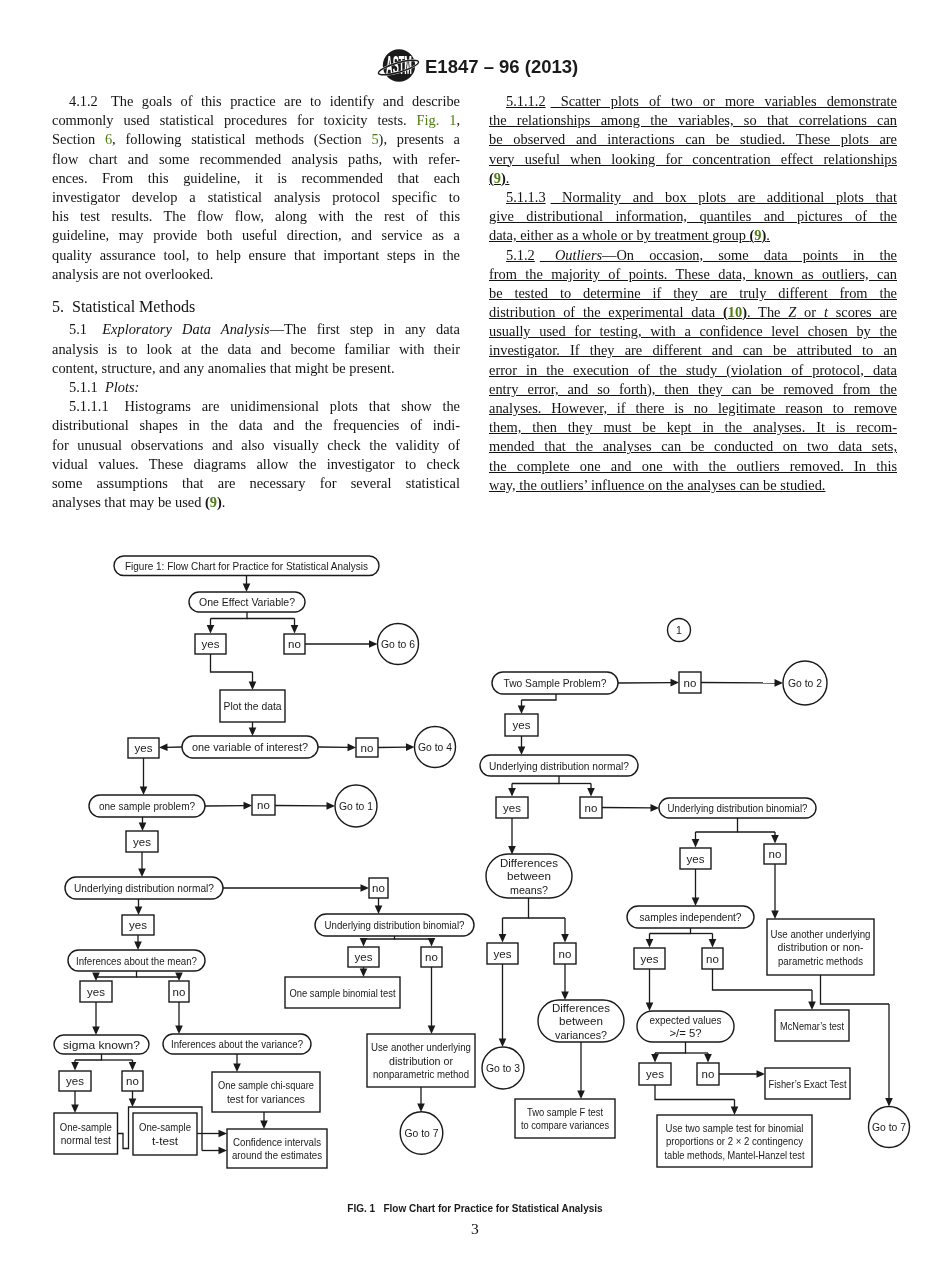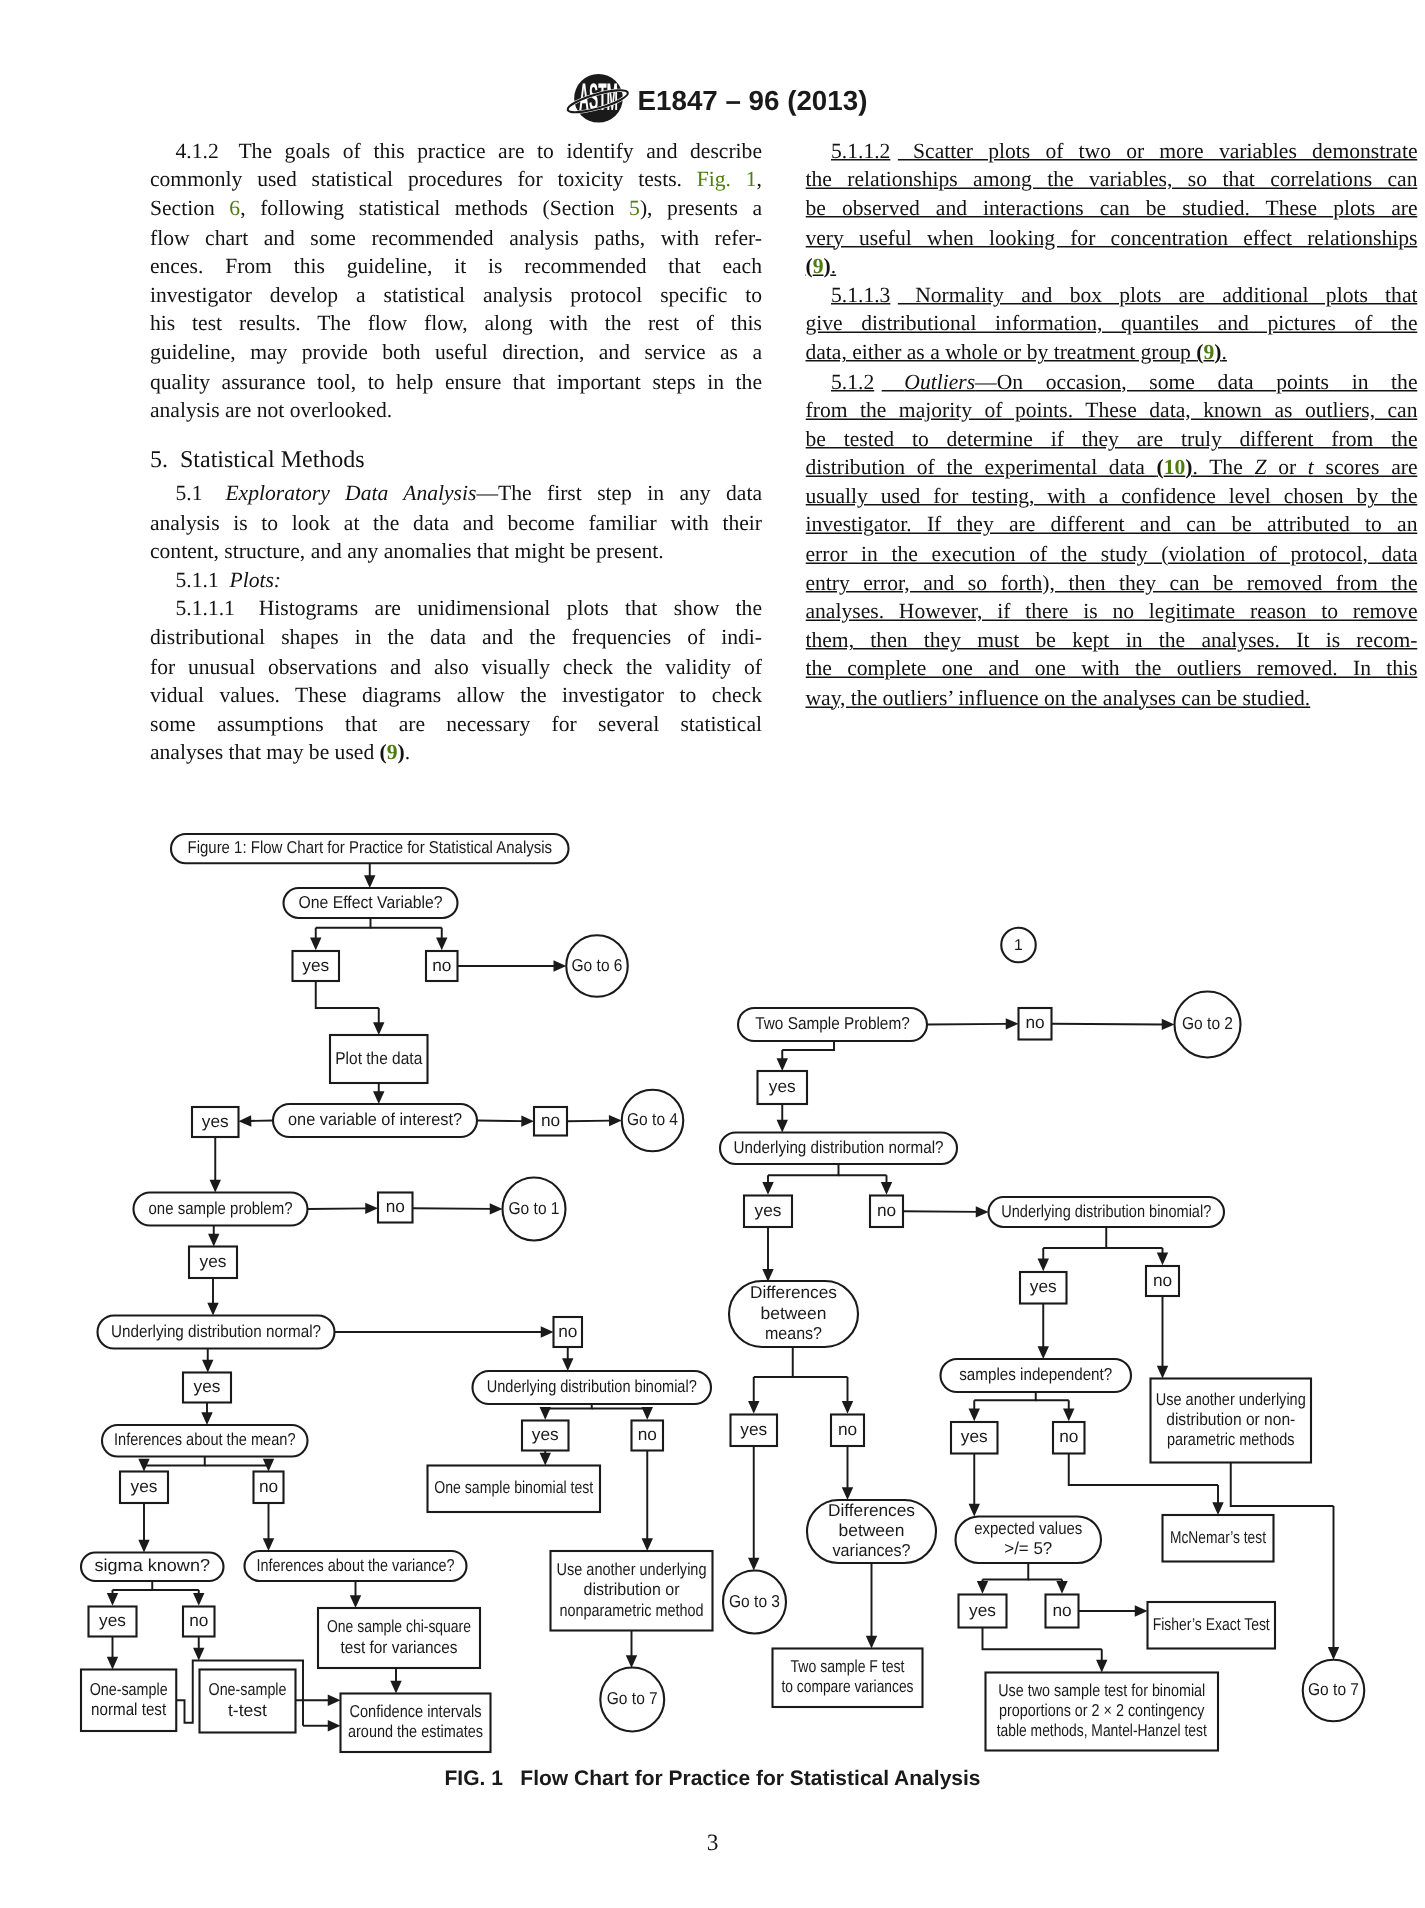--- a/index.html
+++ b/index.html
@@ -1,26 +1,26 @@
 <!DOCTYPE html>
 <html><head><meta charset="utf-8"><style>
 html,body{margin:0;padding:0;background:#fff;}
 #page{position:relative;width:950px;height:1272px;background:#fff;overflow:hidden;
  font-family:"Liberation Serif",serif;color:#131313;}
-.col{position:absolute;top:92px;width:408px;font-size:14.4px;line-height:19.2px;margin-left:48px;}
+.col{position:absolute;top:92px;width:408px;font-size:14.4px;line-height:19.2px;}
 #lcol{left:52px;} #rcol{left:489px;text-decoration:underline;}
 .li{height:19.2px;white-space:nowrap;}
 .li.j{text-align:justify;text-align-last:justify;white-space:normal;height:19.2px;overflow:hidden;}
 .rd{color:#4d7c0f;}
 .g{display:inline-block;width:5px;}
 .hd{font-weight:normal;margin-top:12.8px;margin-bottom:4.6px;font-size:16px;}
 #htxt{position:absolute;left:425px;top:56px;font-family:"Liberation Sans",sans-serif;
  font-weight:bold;font-size:18.5px;color:#1a1a1a;white-space:nowrap;}
-#cap{position:absolute;left:0;top:1177px;width:950px;text-align:center;
- font-family:"Liberation Sans",sans-serif;font-weight:bold;font-size:14px;color:#1a1a1a;}
+#cap{position:absolute;left:0;top:1203px;width:950px;text-align:center;
+ font-family:"Liberation Sans",sans-serif;font-weight:bold;font-size:10px;color:#1a1a1a;}
 #pno{position:absolute;left:0;top:1220px;width:950px;text-align:center;font-size:15.6px;}
 svg{position:absolute;left:0;top:0;}
 .sh{fill:none;stroke:#1a1a1a;stroke-width:1.4;}
 .ln{fill:none;stroke:#1a1a1a;stroke-width:1.3;}
 .lb{fill:#1a1a1a;font-family:"Liberation Sans",sans-serif;text-anchor:middle;dominant-baseline:central;}
 </style></head><body>
 <div id="page">
 <svg width="950" height="1272" viewBox="0 0 950 1272">
 <defs>
         <marker id="ah" markerUnits="userSpaceOnUse" markerWidth="10" markerHeight="8" refX="8.7" refY="3.5" orient="auto">
@@ -343,18 +343,19 @@
 <div class="li j" style="text-indent:17px">5.1.2<span class="g"></span> <i>Outliers</i>—On occasion, some data points in the</div>
 <div class="li j">from the majority of points. These data, known as outliers, can</div>
 <div class="li j">be tested to determine if they are truly different from the</div>
 <div class="li j">distribution of the experimental data <b>(</b><b class="rd">10</b><b>)</b>. The <i>Z</i> or <i>t</i> scores are</div>
 <div class="li j">usually used for testing, with a confidence level chosen by the</div>
 <div class="li j">investigator. If they are different and can be attributed to an</div>
 <div class="li j">error in the execution of the study (violation of protocol, data</div>
 <div class="li j">entry error, and so forth), then they can be removed from the</div>
 <div class="li j">analyses. However, if there is no legitimate reason to remove</div>
 <div class="li j">them, then they must be kept in the analyses. It is recom-</div>
+<div class="li j">mended that the analyses can be conducted on two data sets,</div>
 <div class="li j">the complete one and one with the outliers removed. In this</div>
 <div class="li">way, the outliers’ influence on the analyses can be studied.</div>
 </div>
 <div id="htxt">E1847 – 96 (2013)</div>
 <div id="cap">FIG. 1&nbsp;&nbsp;&nbsp;Flow Chart for Practice for Statistical Analysis</div>
 <div id="pno">3</div>
 </div>
 </body></html>

